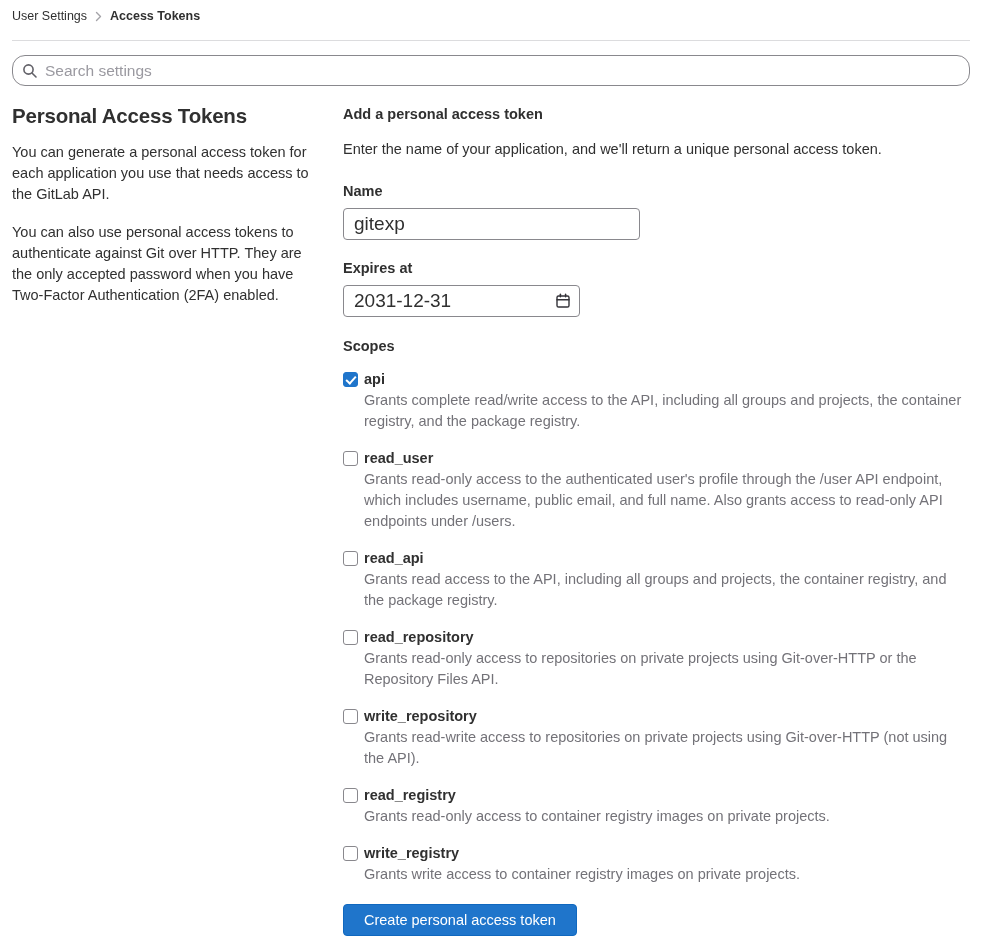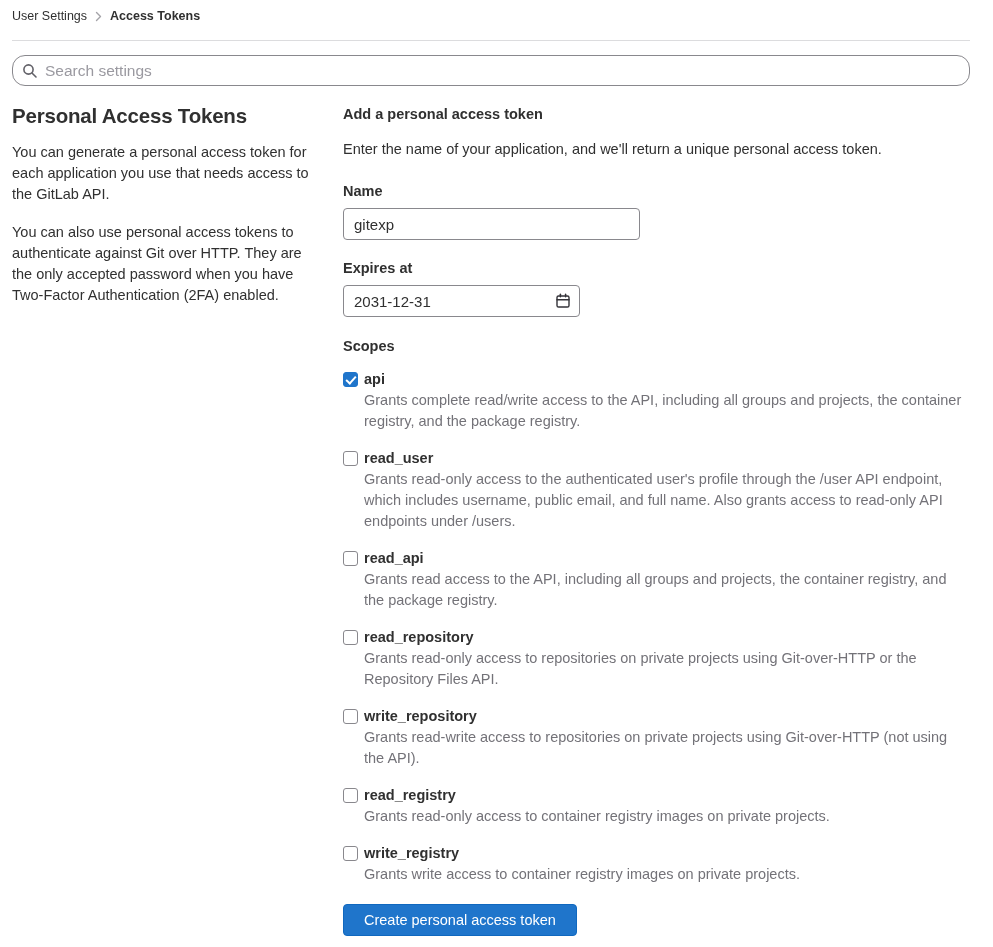--- a/index.html
+++ b/index.html
@@ -75,21 +75,21 @@
     font-size: 14.5px; font-weight: 700;
     margin: 0 0 9px 0; line-height: 16px;
   }
   .text-input {
     display: block;
     height: 32px;
     border: 1px solid #89888d;
     border-radius: 4px;
     padding: 0 10px;
     font-family: "Liberation Sans", sans-serif;
-    font-size: 15px;
+    font-size: 19px;
     color: #303030;
     outline: none;
     background: #fff;
   }
   .name-input { width: 297px; margin-bottom: 20px; }
   .date-wrap { position: relative; width: 237px; margin-bottom: 21px; }
   .date-input { width: 237px; padding-right: 32px; }
   .cal-icon { position: absolute; right: 9px; top: 8px; pointer-events: none; display: inline-flex; }
 
   .scopes-label { margin-bottom: 15px; }

